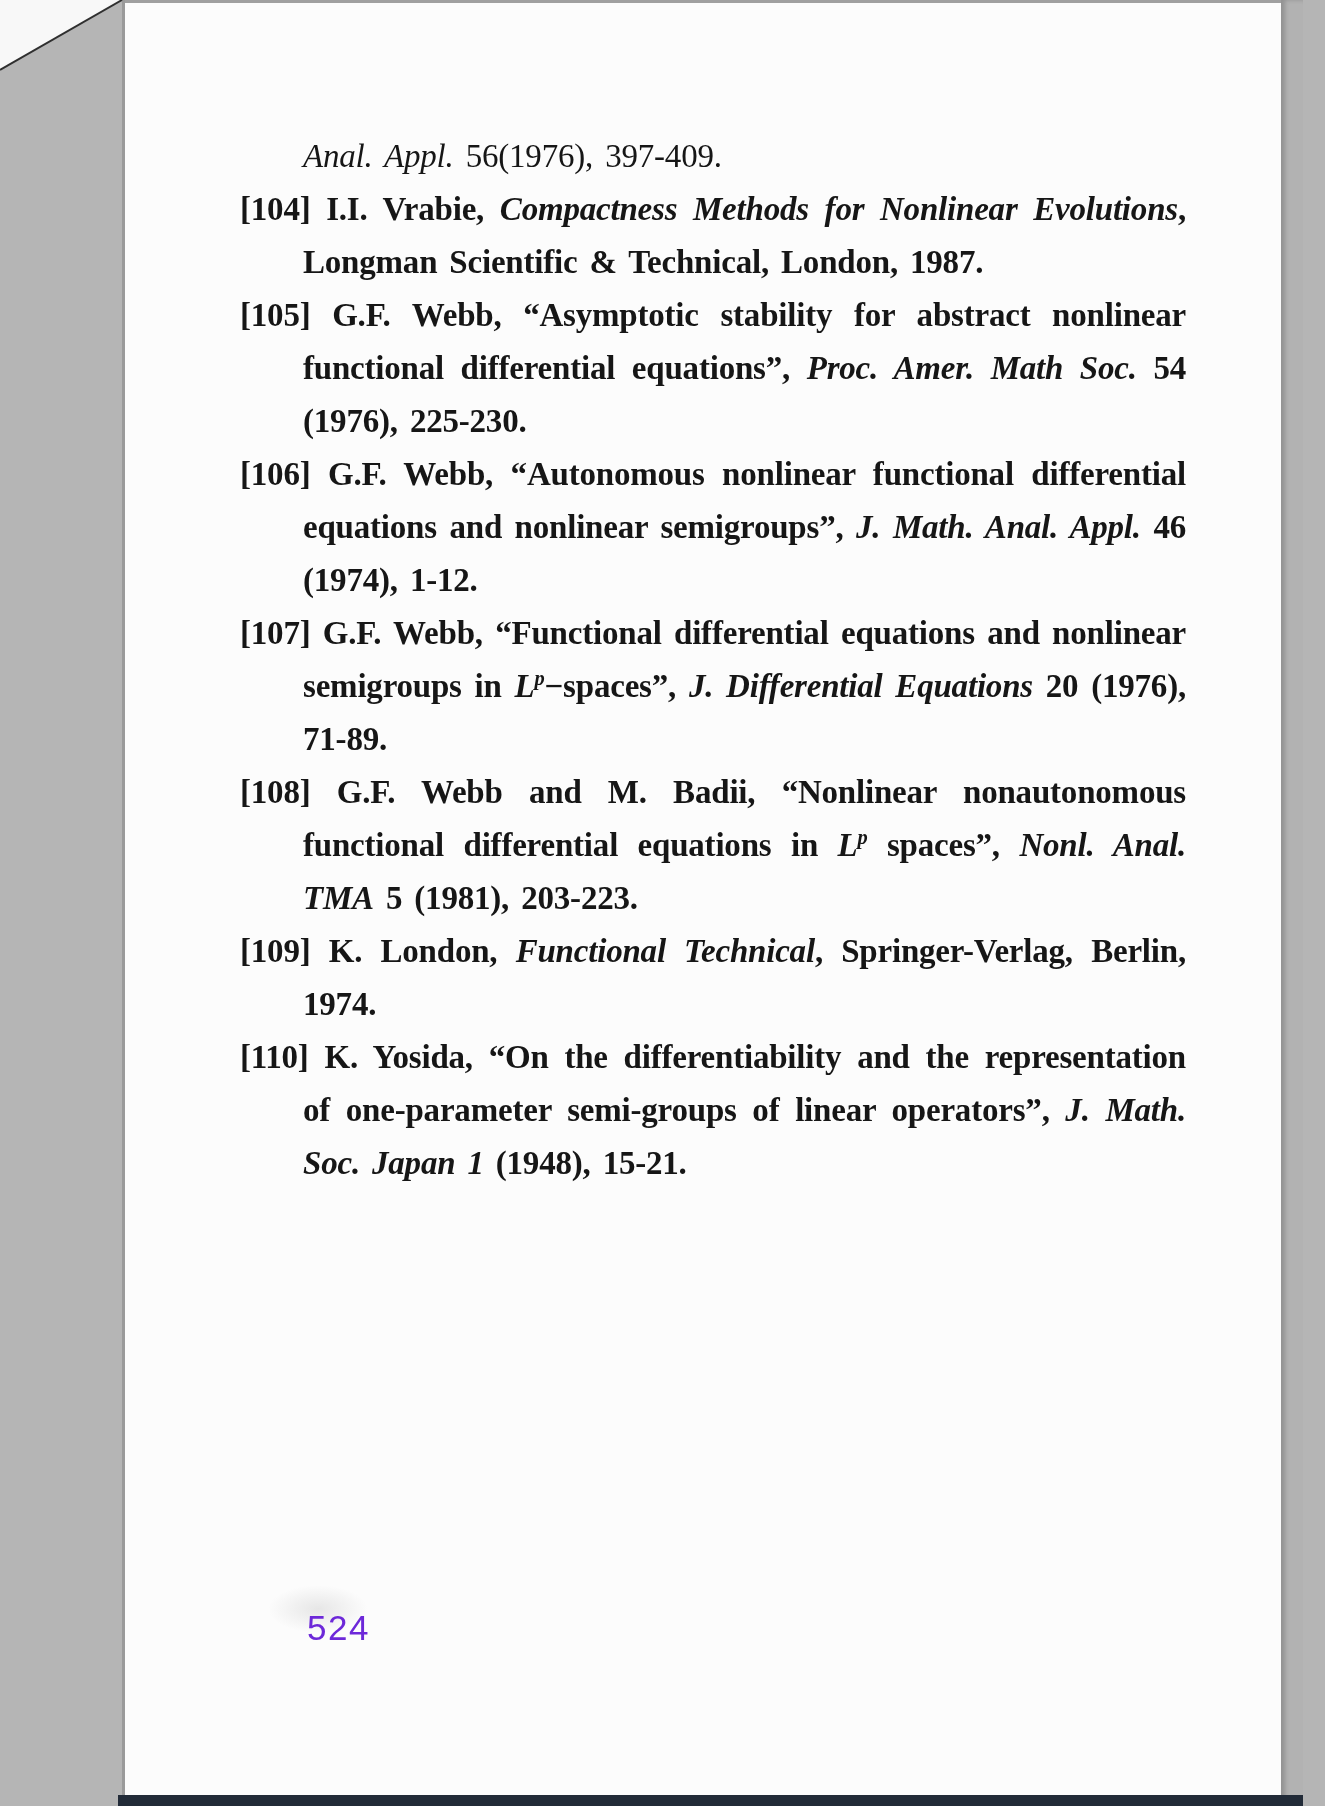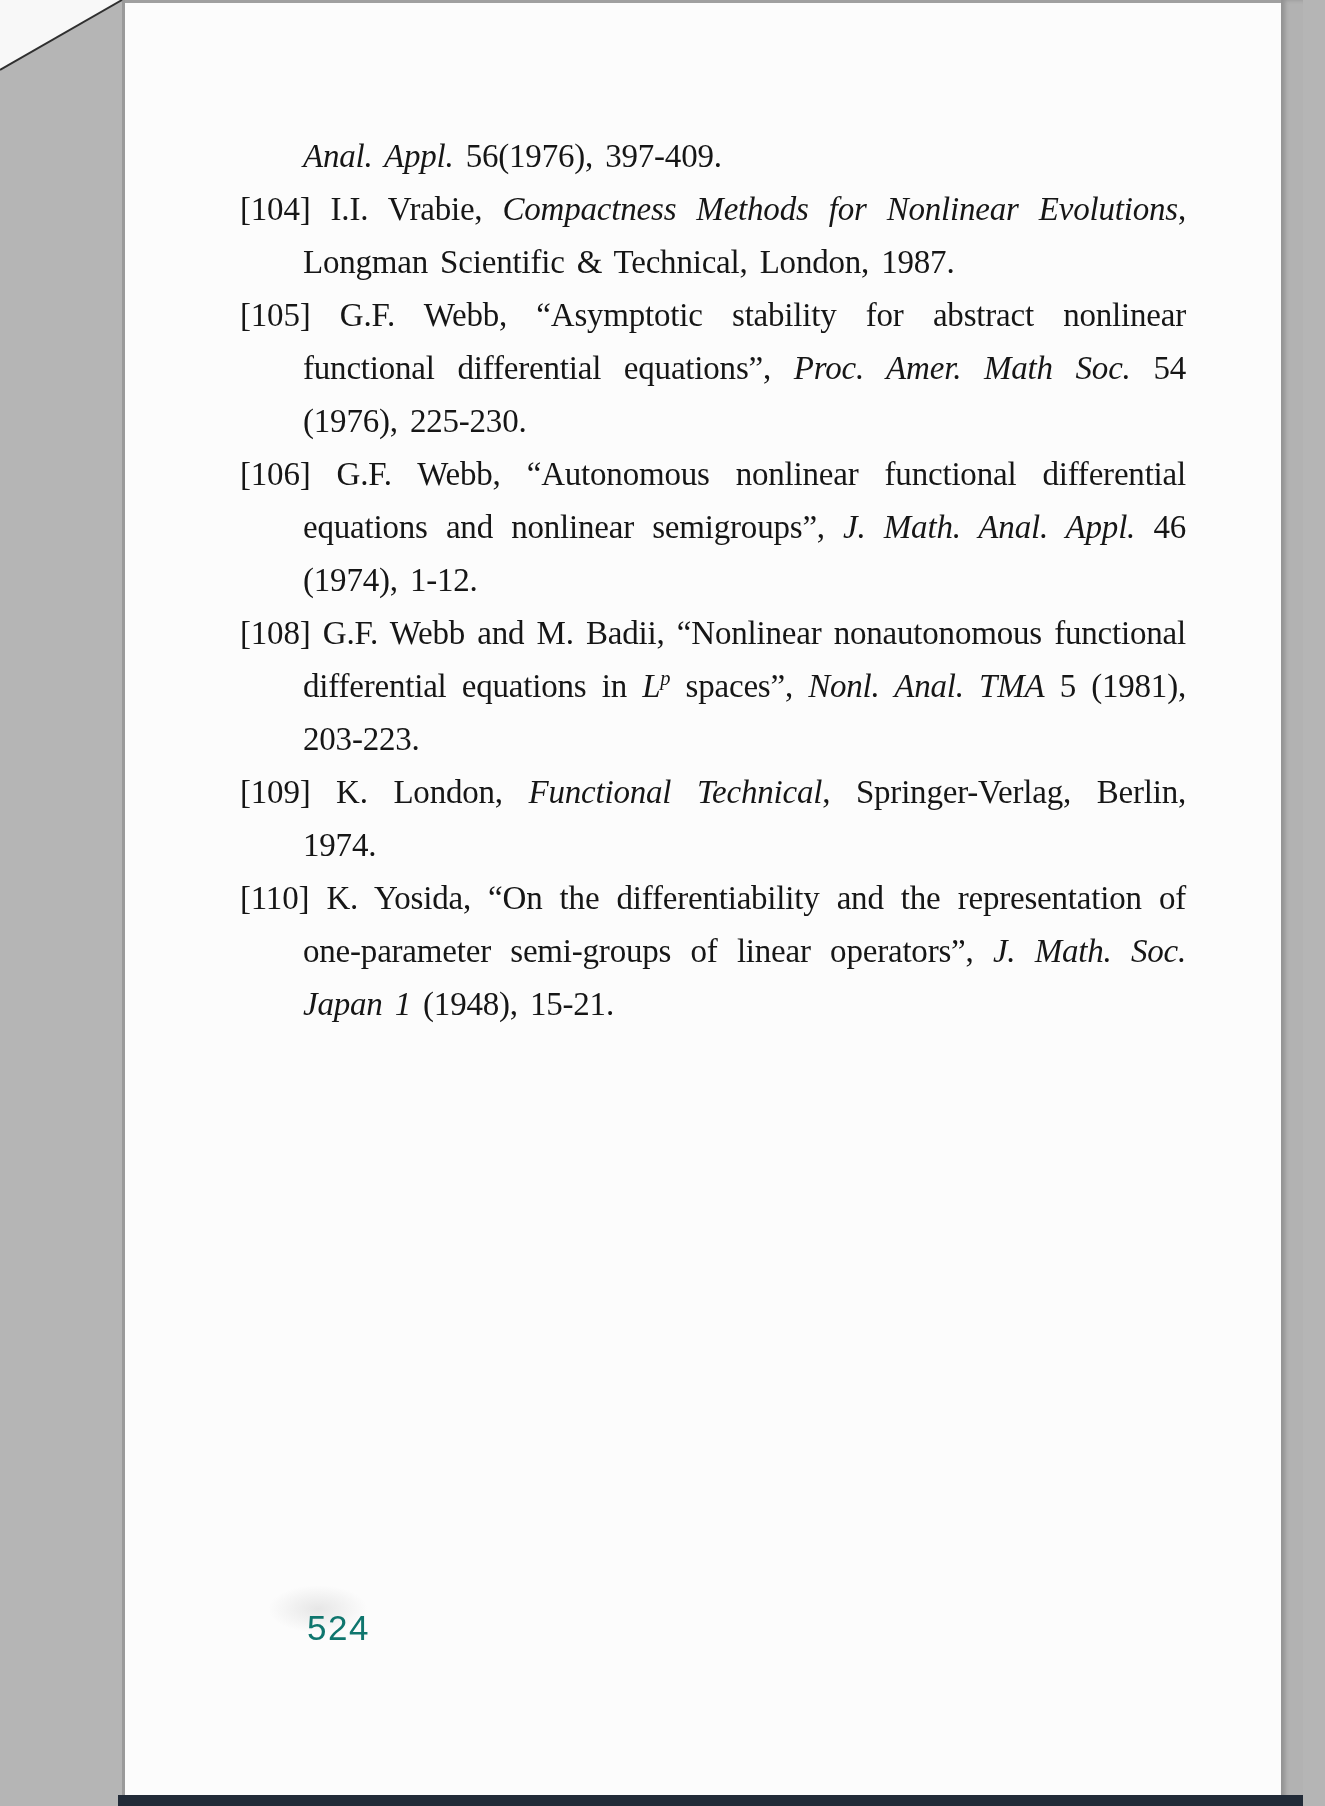--- a/index.html
+++ b/index.html
@@ -40,34 +40,34 @@
   
   .content{
     position:absolute;left:240px;top:130px;width:946px;
     font-size:33px;line-height:53px;
     letter-spacing:-0.2px;word-spacing:4px;
   }
   .content p{margin:0;}
   .cont-line{padding-left:63px;}
   .ref{
     text-align:justify;
-    padding-left:63px;text-indent:-63px;
+    padding-left:63px;text-indent:-63px;font-weight:bold;
   }
   .ref-label{white-space:nowrap;}
   .i{font-style:italic;}
   .sup{
     font-style:italic;
     font-size:0.62em;
     vertical-align:super;
     line-height:0;
   }
   .page-number{
     position:absolute;left:307px;top:1608px;
     font-family:"Liberation Sans","DejaVu Sans",sans-serif;
-    font-size:35px;letter-spacing:1.5px;color:#0f766e;
+    font-size:35px;letter-spacing:1.5px;color:#6d28d9;
   }
   .smudge{
     position:absolute;left:268px;top:1585px;width:100px;height:48px;
     background:radial-gradient(ellipse at center,rgba(190,190,190,.35),rgba(190,190,190,0) 70%);
   }
 </style>
 </head>
 <body>
 
 <div class="scan">
@@ -80,20 +80,21 @@
   <div class="top-edge"></div>
   <div class="right-edge"></div>
   <div class="bottom-edge"></div>
 
   <div class="content">
     <p class="cont-line"><span class="i">Anal. Appl.</span><span> 56(1976), 397-409.</span></p>
     <div>
         <p class="ref"><span class="ref-label">[104]</span> <span>I.I. Vrabie, </span><span class="i">Compactness Methods for Nonlinear Evolutions</span><span>, Longman Scientific &amp; Technical, London, 1987.</span></p>
         <p class="ref"><span class="ref-label">[105]</span> <span>G.F. Webb, “Asymptotic stability for abstract nonlinear functional differential equations”, </span><span class="i">Proc. Amer. Math Soc.</span><span> 54 (1976), 225-230.</span></p>
         <p class="ref"><span class="ref-label">[106]</span> <span>G.F. Webb, “Autonomous nonlinear functional differential equations and nonlinear semigroups”, </span><span class="i">J. Math. Anal. Appl.</span><span> 46 (1974), 1-12.</span></p>
+        <p class="ref"><span class="ref-label">[107]</span> <span>G.F. Webb, “Functional differential equations and nonlinear semigroups in </span><span class="i">L</span><span class="sup">p</span><span>−spaces”, </span><span class="i">J. Differential Equations</span><span> 20 (1976), 71-89.</span></p>
         <p class="ref"><span class="ref-label">[108]</span> <span>G.F. Webb and M. Badii, “Nonlinear nonautonomous functional differential equations in </span><span class="i">L</span><span class="sup">p</span><span> spaces”, </span><span class="i">Nonl. Anal. TMA</span><span> 5 (1981), 203-223.</span></p>
         <p class="ref"><span class="ref-label">[109]</span> <span>K. London, </span><span class="i">Functional Technical</span><span>, Springer-Verlag, Berlin, 1974.</span></p>
         <p class="ref"><span class="ref-label">[110]</span> <span>K. Yosida, “On the differentiability and the representation of one-parameter semi-groups of linear operators”, </span><span class="i">J. Math. Soc. Japan 1</span><span> (1948), 15-21.</span></p>
       </div>
   </div>
 
   <div class="smudge"></div>
   <div class="page-number">524</div>
 
 </div>

